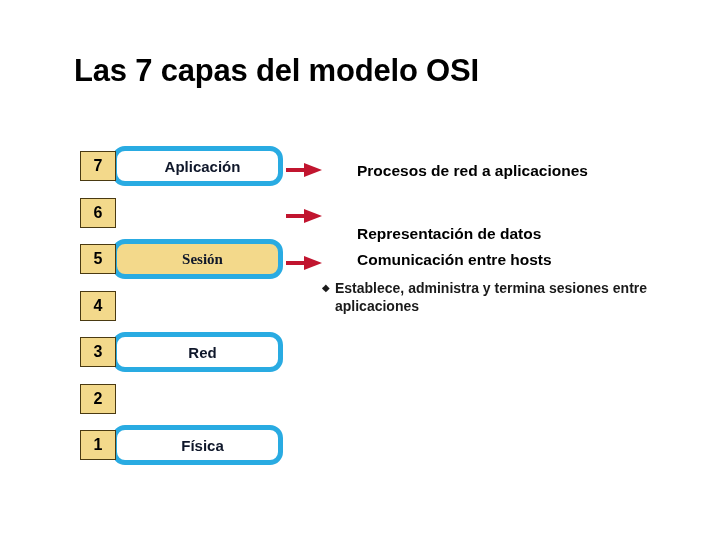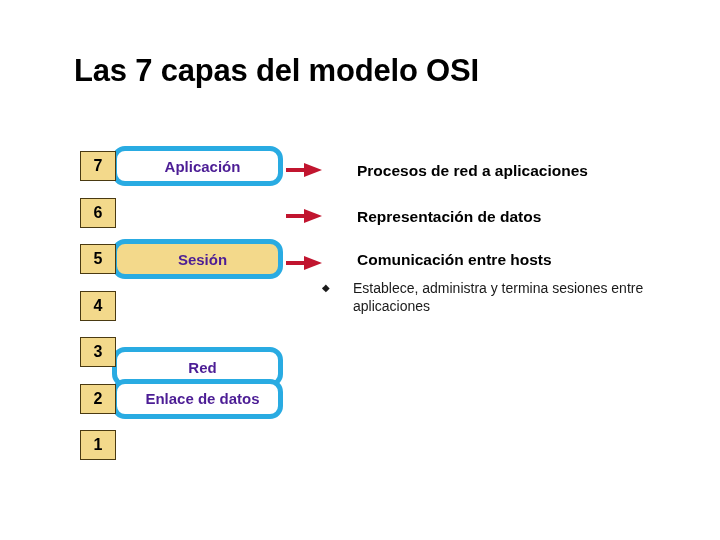--- a/index.html
+++ b/index.html
@@ -53,26 +53,27 @@
     box-sizing: border-box;
     border: 5px solid #29ABE2;
     border-radius: 13px;
     background: #ffffff;
     display: flex;
     align-items: center;
     justify-content: center;
   }
   .layer-row.highlight {
     background: #F3D98B;
+    font-family: Liberation Serif, serif;
   }
 
   .layer-label {
     font-size: 15px;
     font-weight: bold;
-    color: #4c1d95;
+    color: #0f172a;
     text-align: center;
     line-height: 1;
     white-space: nowrap;
     padding-left: 10px;
   }
 
   
   .layer-number-box {
     position: absolute;
     left: 80px;
@@ -129,42 +130,43 @@
   #sub-bullet-marker {
     position: absolute;
     left: 0;
     top: 0;
     font-size: 10px;
     line-height: 18px;
     color: #1a1a1a;
   }
   #sub-bullet-text {
     display: block;
-    margin-left: 31px;
+    margin-left: 13px;
+    font-weight: bold;
   }
 </style>
 </head>
 <body>
 
 <div id="slide">
 
   <div id="slide-title">Las 7 capas del modelo OSI</div>
 
   <div id="layer-stack">
       <div class="layer-row" style="top: 0px;">
         <span class="layer-label">Aplicación</span>
       </div>
       <div class="layer-row highlight" style="top: 93px;">
         <span class="layer-label">Sesión</span>
       </div>
-      <div class="layer-row" style="top: 201px;">
+      <div class="layer-row" style="top: 186px;">
         <span class="layer-label">Red</span>
       </div>
-      <div class="layer-row" style="top: 232.5px;">
-        <span class="layer-label">Enlace de datos</span>
+      <div class="layer-row" style="top: 279px;">
+        <span class="layer-label">Física</span>
       </div>
     </div>
 
   <div id="number-boxes">
       <div class="layer-number-box" style="top: 151px;">
         <span class="layer-number-text">7</span>
       </div>
       <div class="layer-number-box" style="top: 197.5px;">
         <span class="layer-number-text">6</span>
       </div>
@@ -192,21 +194,21 @@
           <polygon points="18,1 36,8 18,15" fill="#C1152F"></polygon>
         </svg>
       </div>
       <div class="callout-text" style="top: 163px;">Procesos de red a aplicaciones</div>
       <div class="callout-arrow" style="top: 208px;">
         <svg width="36" height="16" viewBox="0 0 36 16">
           <rect x="0" y="6" width="22" height="4" fill="#C1152F"></rect>
           <polygon points="18,1 36,8 18,15" fill="#C1152F"></polygon>
         </svg>
       </div>
-      <div class="callout-text" style="top: 209px;">Representación de datos</div>
+      <div class="callout-text" style="top: 226px;">Representación de datos</div>
       <div class="callout-arrow" style="top: 255px;">
         <svg width="36" height="16" viewBox="0 0 36 16">
           <rect x="0" y="6" width="22" height="4" fill="#C1152F"></rect>
           <polygon points="18,1 36,8 18,15" fill="#C1152F"></polygon>
         </svg>
       </div>
       <div class="callout-text" style="top: 252px;">Comunicación entre hosts</div>
     </div>
 
   <div id="sub-bullet">

